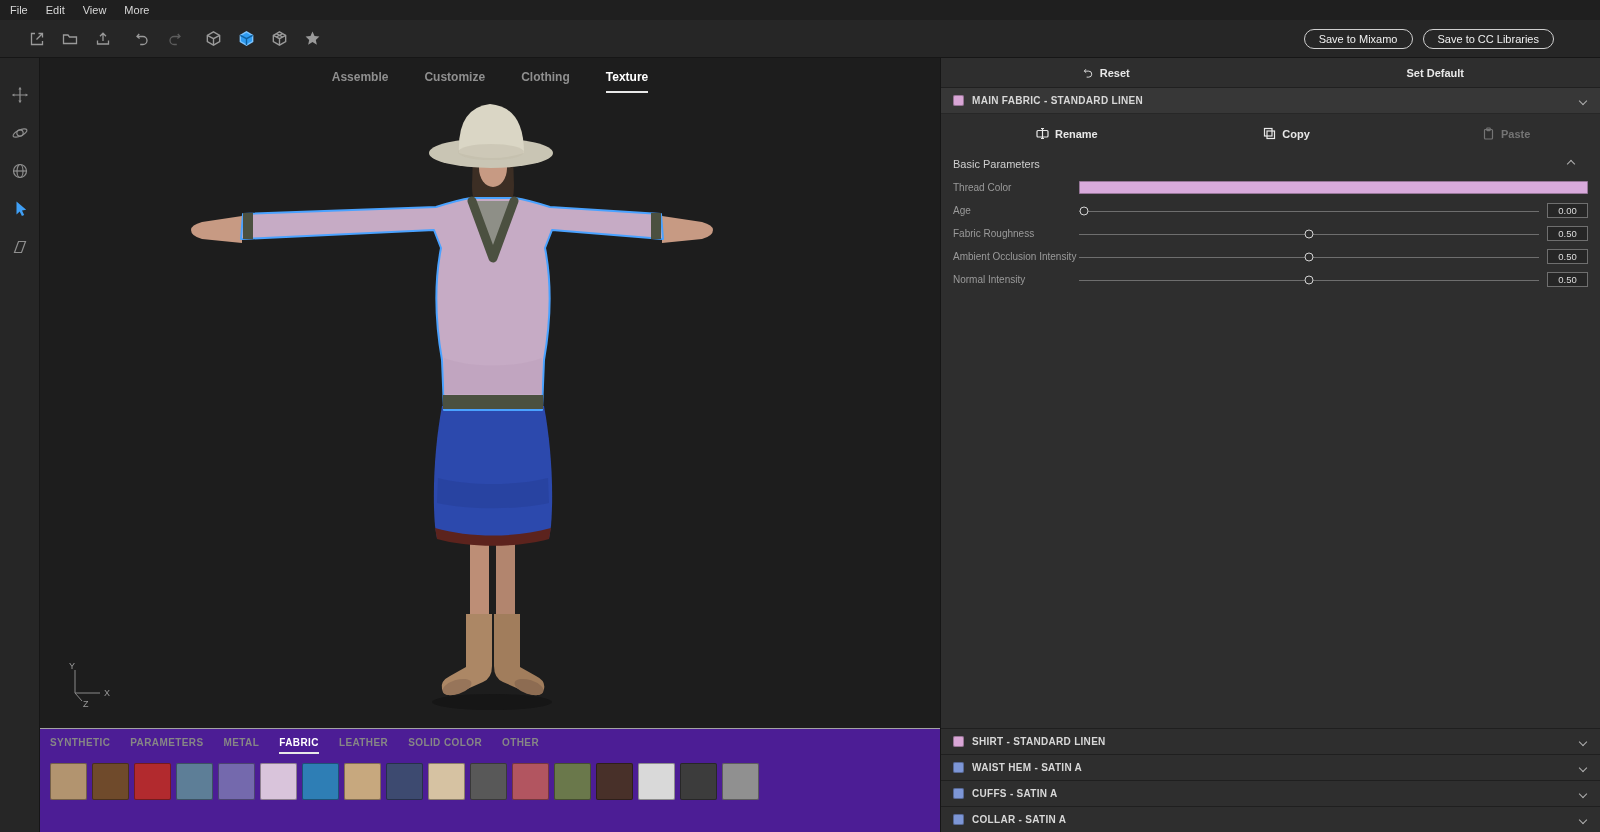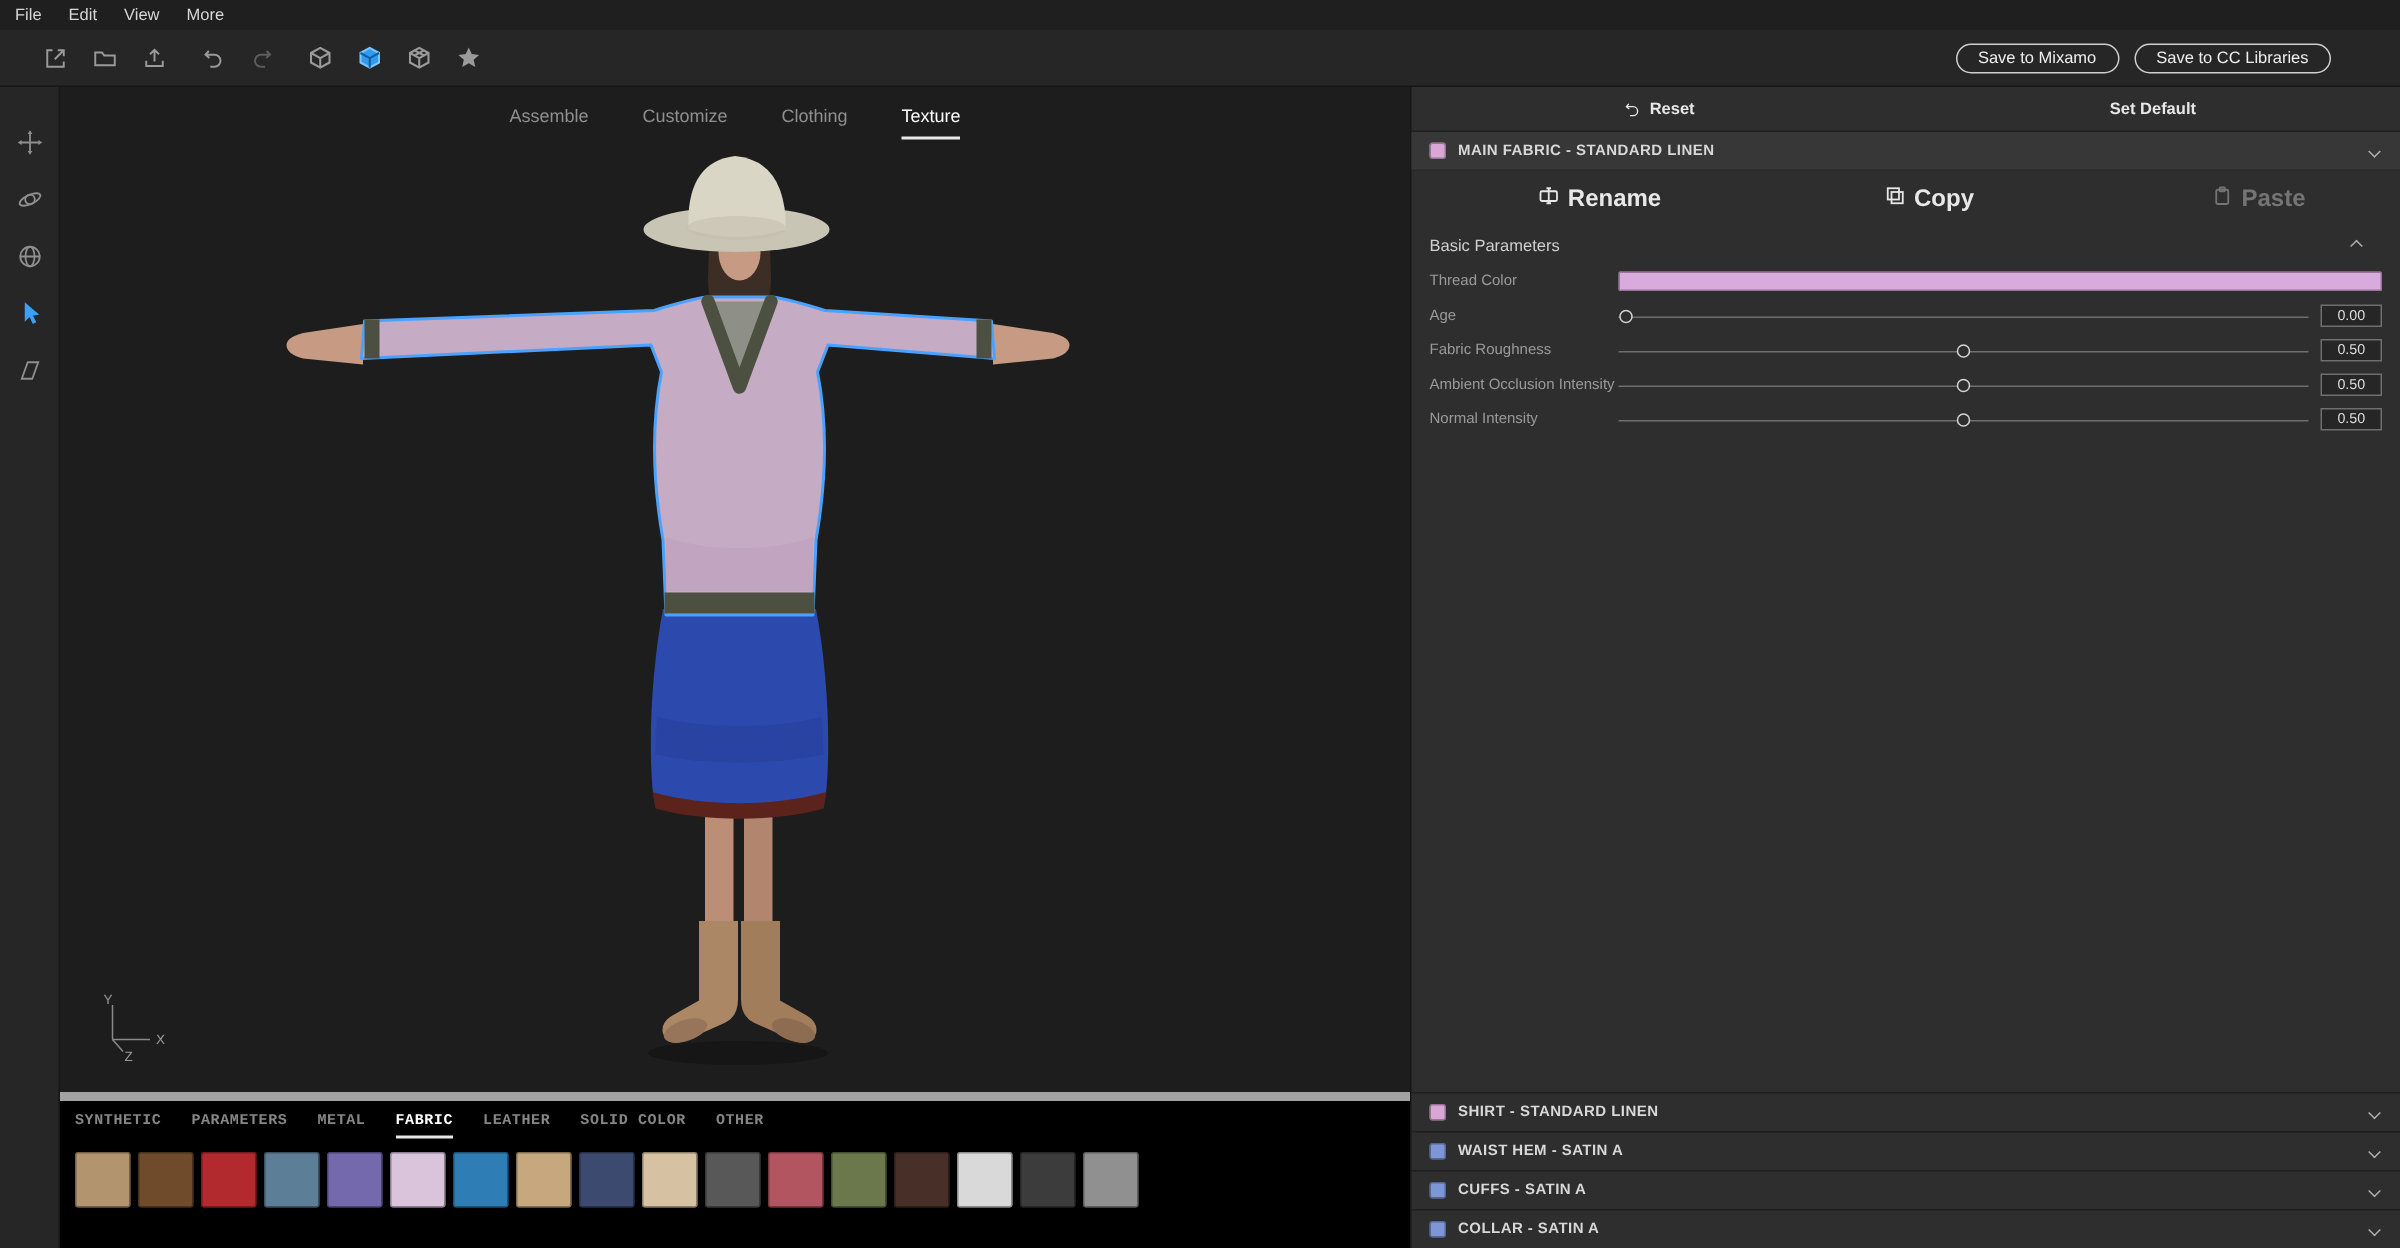--- a/index.html
+++ b/index.html
@@ -37,30 +37,30 @@
   .tool { width:22px; height:22px; display:flex; align-items:center;
     justify-content:center; color:#8f8f8f; cursor:pointer; }
   .tool svg { stroke:currentColor; fill:none; stroke-width:1.2; }
   .tool .fillc { fill:currentColor; stroke:none; }
   .tool.active { color:#3f9ff5; }
 
   
   .viewport { width:900px; position:relative; background:#1d1d1d; flex:none; overflow:hidden; }
   .vp-tabs { position:absolute; top:12px; left:0; right:0; display:flex;
     justify-content:center; gap:36px; z-index:3; }
-  .vp-tab { font-size:12px; color:#8f8f8f; padding-bottom:7px; cursor:pointer; }
+  .vp-tab { font-size:12px; color:#8f8f8f; padding-bottom:7px; cursor:pointer;font-weight:bold; }
   .vp-tab.active { color:#ffffff; border-bottom:2px solid #e8e8e8; }
   .character { position:absolute; top:0; left:0; }
   .axis { position:absolute; left:26px; bottom:122px; }
   .axis line { stroke:#8a8a8a; stroke-width:1; }
   .axis text { fill:#9a9a9a; font-size:9px; font-family:"Liberation Sans",sans-serif; }
 
   
   .matpanel { position:absolute; left:0; right:0; bottom:0; height:104px;
-    background:#000000; border-top:6px solid #a3a3a3; padding:8px 0 0 10px;font-family:Liberation Mono, monospace; }
+    background:#4c1d95; border-top:1px solid #a3a3a3; padding:8px 0 0 10px; }
   .mat-tabs { display:flex; gap:20px; }
   .mat-tab { font-size:10px; font-weight:bold; letter-spacing:.4px; color:#868686;
     padding-bottom:4px; cursor:pointer; }
   .mat-tab.active { color:#ffffff; border-bottom:2px solid #e8e8e8; }
   .swatches { display:flex; gap:5px; margin-top:9px; }
   .swatch { width:37px; height:37px; border-radius:2px; cursor:pointer;
     box-shadow: inset 0 0 0 1px rgba(0,0,0,.35); }
 
   
   .inspector { flex:1; background:#2e2e2e; border-left:1px solid #161616;
@@ -79,22 +79,22 @@
   .sec-row.mainfab { background:#373737; border-bottom:1px solid #272727; }
   .sec-label { font-size:10px; font-weight:bold; color:#d8d8d8; letter-spacing:.3px; }
   .mini-swatch { width:11px; height:11px; border-radius:2px; margin-right:8px;
     flex:none; box-shadow: inset 0 0 0 1px rgba(0,0,0,.3); }
   .chev { width:6px; height:6px; border-right:1.4px solid #b0b0b0;
     border-bottom:1.4px solid #b0b0b0; display:inline-block; margin-left:auto;
     transform:rotate(45deg); flex:none; }
   .chev.up { transform:rotate(-135deg); }
 
   .fab-actions { display:flex; height:38px; align-items:center; flex:none; }
-  .fab-btn { flex:1; display:flex; justify-content:center; align-items:flex-start;
-    gap:6px; color:#e8e8e8; font-size:16px; font-weight:bold; cursor:pointer;padding-left:32px; }
+  .fab-btn { flex:1; display:flex; justify-content:center; align-items:flex-end;
+    gap:6px; color:#e8e8e8; font-size:11px; font-weight:bold; cursor:pointer;padding-left:32px; }
   .fab-btn svg { stroke:currentColor; fill:none; stroke-width:1.2; }
   .fab-btn.disabled { color:#747474; }
 
   .basic-header { height:24px; display:flex; align-items:center;
     padding:0 26px 0 12px; color:#cfcfcf; font-size:11px; flex:none; }
 
   .param-row { height:23px; display:flex; align-items:center; padding:0 12px;
     flex:none; }
   .plabel { width:126px; flex:none; font-size:10px; color:#9a9a9a; }
   .colorbar { flex:1; height:13px; border-radius:1px; cursor:pointer;

